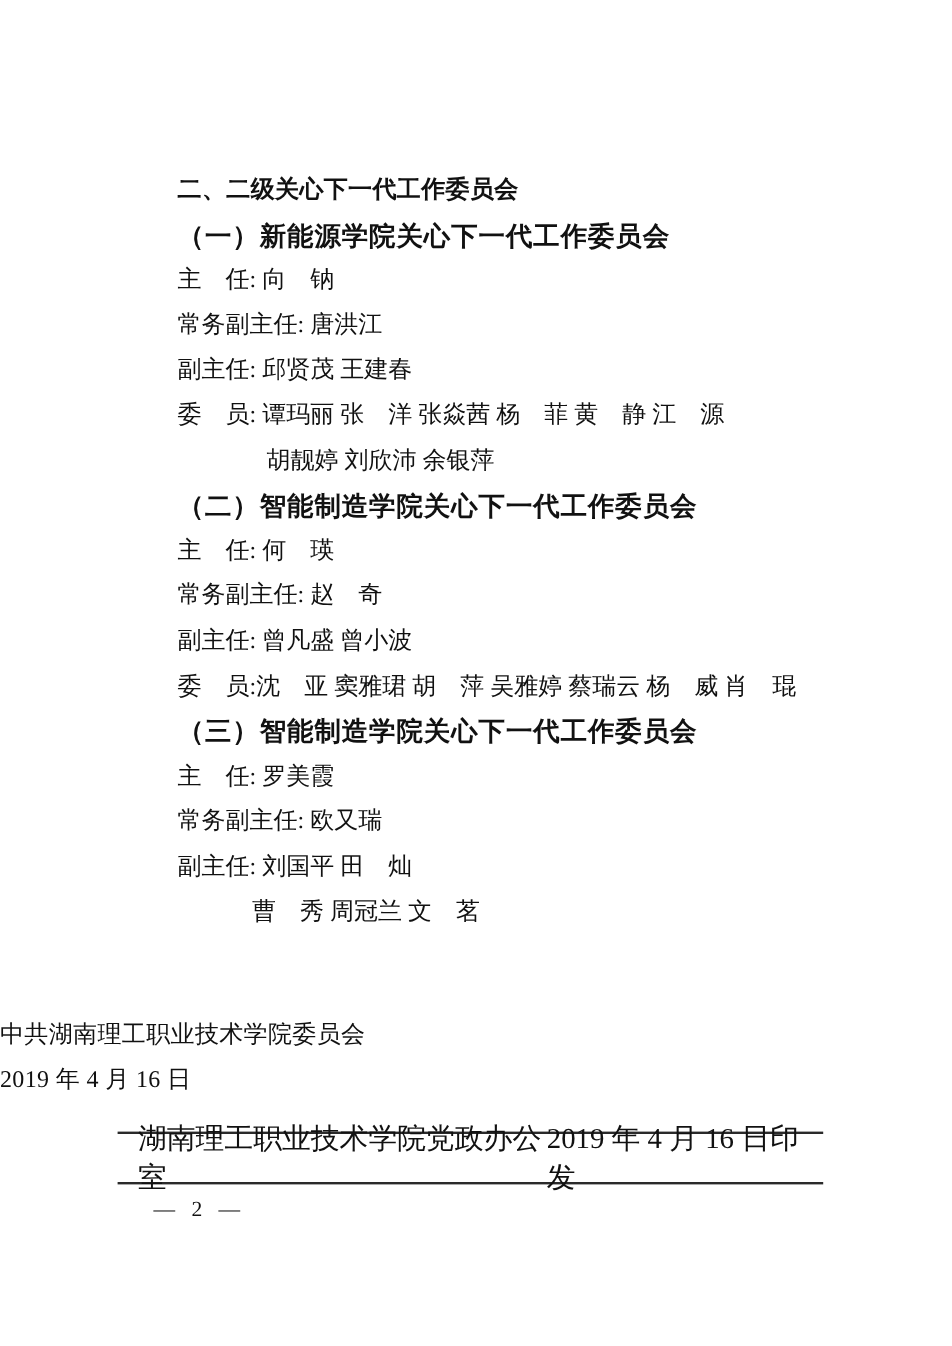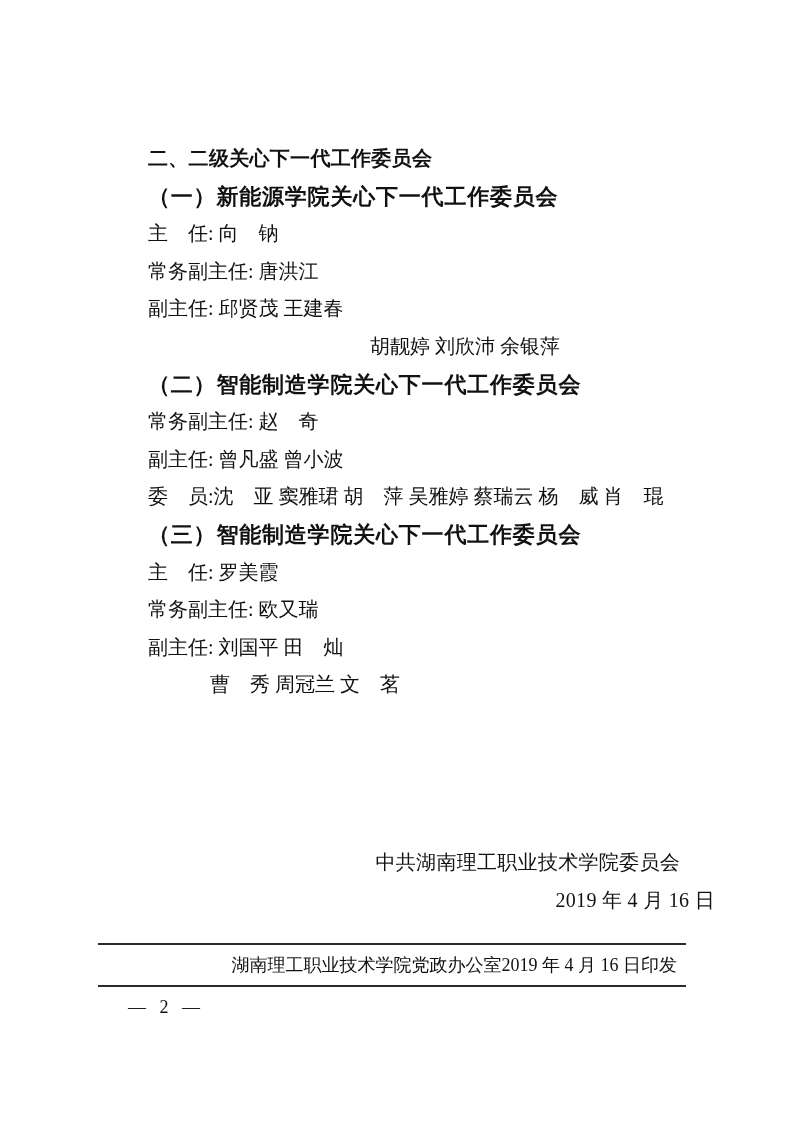--- a/index.html
+++ b/index.html
@@ -28,55 +28,55 @@
   }
   .heading-1 {
     font-weight: bold;
     letter-spacing: 0.3px;
   }
   .heading-2 {
     font-weight: bold;
     font-size: 22px;
     letter-spacing: 0.8px;
   }
-  .cont-a { padding-left: 74px; text-align: center; }
+  .cont-a { padding-left: 74px; }
   .cont-b { padding-left: 62px; }
 
   .signature {
     position: absolute;
     left: 0;
     right: 0;
     top: 843px;
-    text-align: right;
+    text-align: left;
   }
   .sig-line {
     margin: 0;
     height: 38px;
     line-height: 38px;
     font-size: 20px;
     letter-spacing: 0.3px;
   }
   .sig-org  { padding-right: 113px; }
   .sig-date { padding-right: 78px; }
 
   .footer-bar {
     position: absolute;
     left: 98px;
     top: 943px;
     width: 588px;
   }
   .rule { height: 2px; background: #2a2a2a; }
   .footer-row {
     display: flex;
-    justify-content: flex-end;
+    justify-content: flex-start;
     align-items: center;
     height: 40px;
     padding-left: 17px;
     padding-right: 9px;
-    font-size: 18px;
+    font-size: 24px;
     white-space: pre-wrap;
   }
   .page-number {
     position: absolute;
     left: 128px;
     top: 994px;
     margin: 0;
     font-size: 18px;
     line-height: 26px;
     word-spacing: 7px;
@@ -89,23 +89,25 @@
 <div class="page">
 
   <div class="content">
 
     <p class="line heading-1">二、二级关心下一代工作委员会</p>
 
     <p class="line heading-2">（一）新能源学院关心下一代工作委员会</p>
     <p class="line"><span>主　任: </span><span>向　钠</span></p>
     <p class="line"><span>常务副主任: </span><span>唐洪江</span></p>
     <p class="line"><span>副主任: </span><span>邱贤茂 王建春</span></p>
+    <p class="line"><span>委　员: </span><span>谭玛丽 张　洋 张焱茜 杨　菲 黄　静 江　源</span></p>
     <p class="line cont-a"><span>胡靓婷 刘欣沛 余银萍</span></p>
 
     <p class="line heading-2">（二）智能制造学院关心下一代工作委员会</p>
+    <p class="line"><span>主　任: </span><span>何　瑛</span></p>
     <p class="line"><span>常务副主任: </span><span>赵　奇</span></p>
     <p class="line"><span>副主任: </span><span>曾凡盛 曾小波</span></p>
     <p class="line"><span>委　员:</span><span>沈　亚 窦雅珺 胡　萍 吴雅婷 蔡瑞云 杨　威 肖　琨</span></p>
 
     <p class="line heading-2">（三）智能制造学院关心下一代工作委员会</p>
     <p class="line"><span>主　任: </span><span>罗美霞</span></p>
     <p class="line"><span>常务副主任: </span><span>欧又瑞</span></p>
     <p class="line"><span>副主任: </span><span>刘国平 田　灿</span></p>
     <p class="line cont-b"><span>曹　秀 周冠兰 文　茗</span></p>
 

